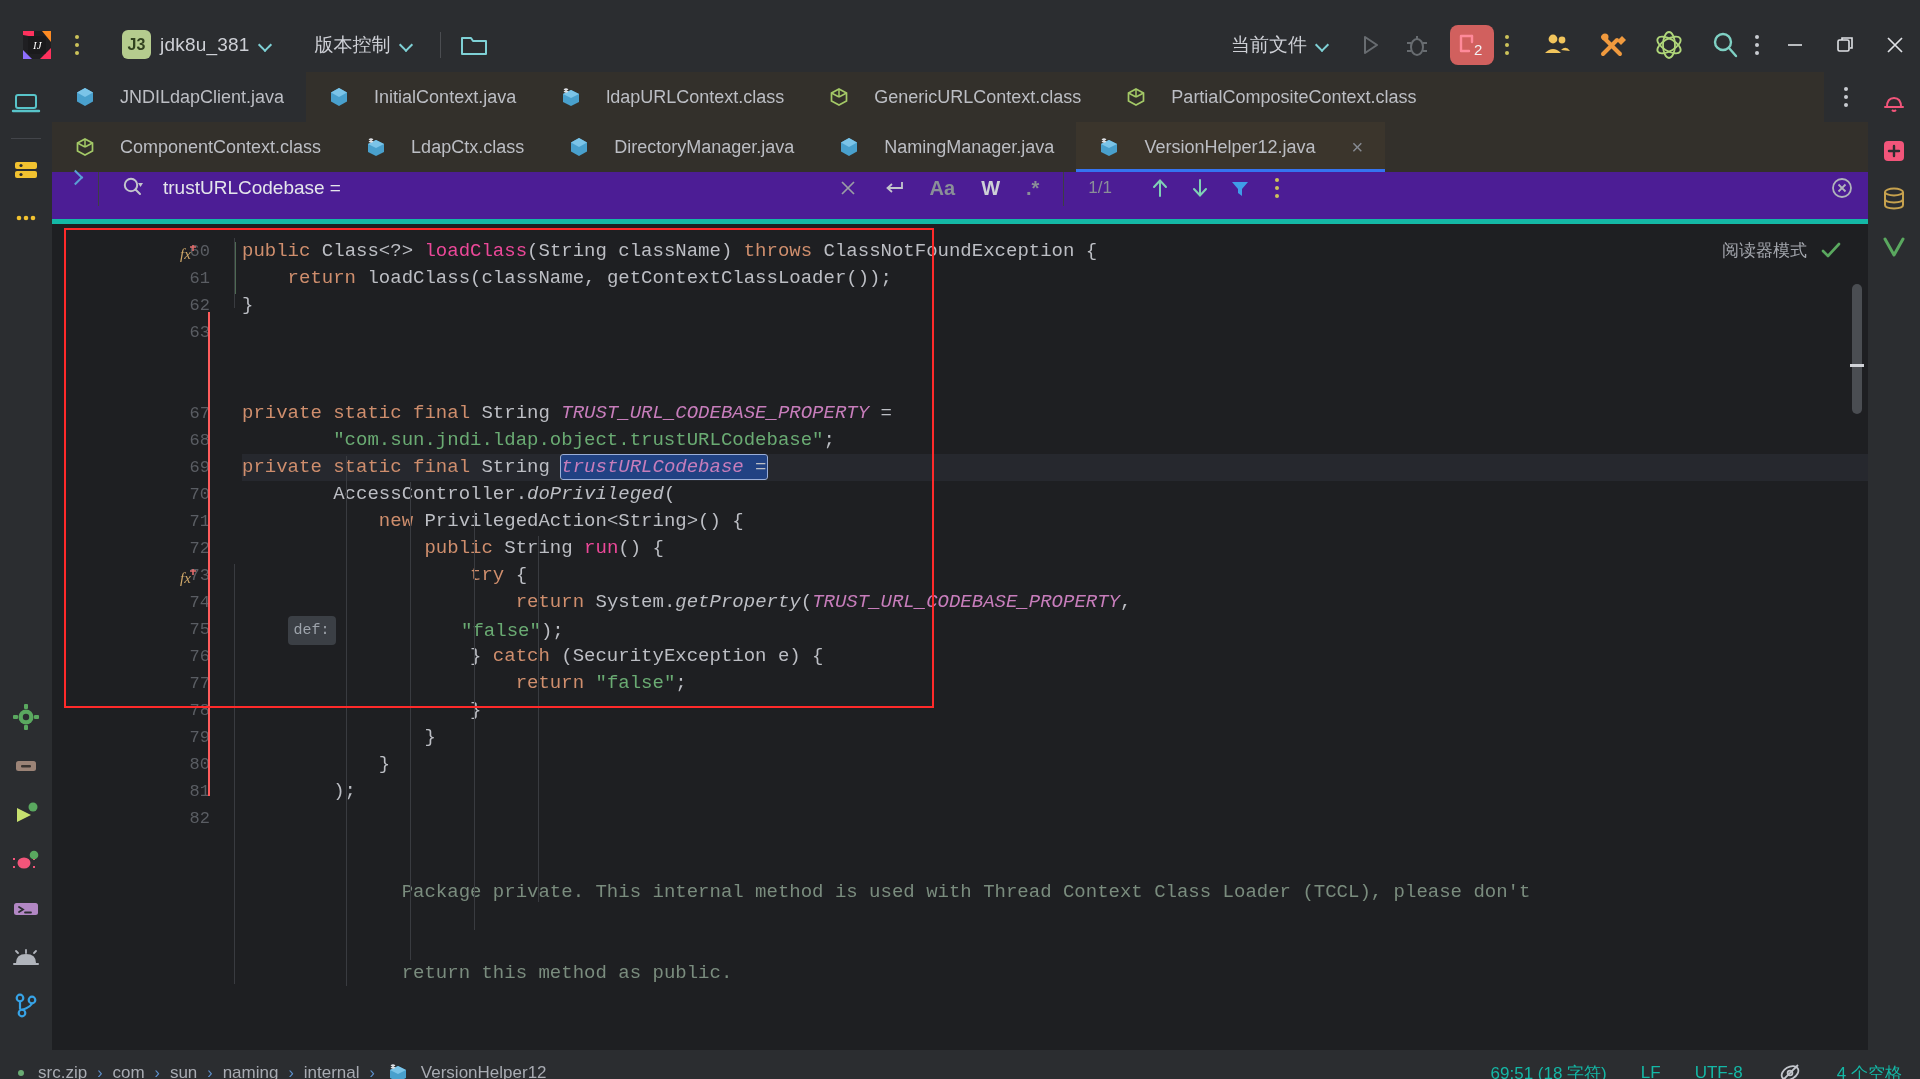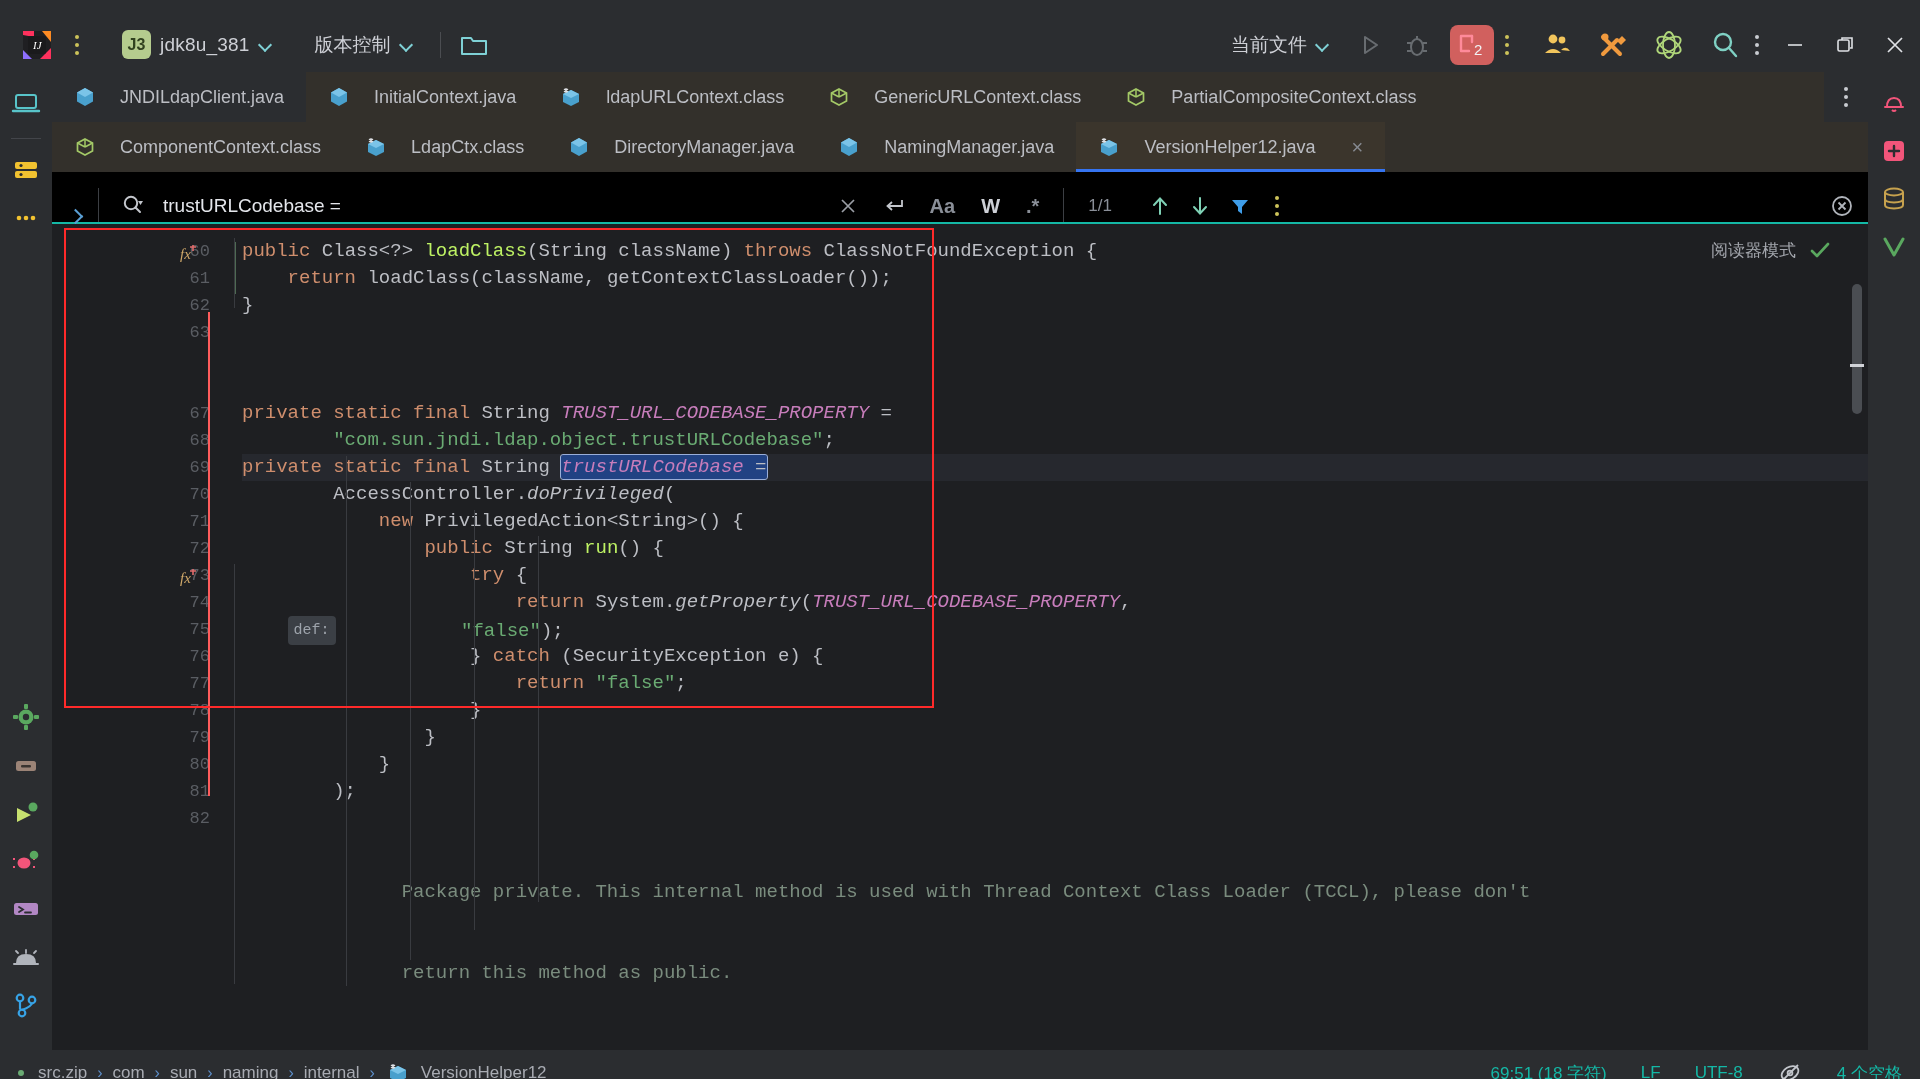--- a/index.html
+++ b/index.html
@@ -66,22 +66,22 @@
         font-size:18px;color:#bcbec4; white-space:nowrap; background:#33302b;}
   .tab.plain{ background:#2b2d30;}
   .tab.active{ background:#3b352c; position:relative;}
   .tab.active::after{content:"";position:absolute;left:0;right:0;bottom:0;height:3px;background:#3574f0;}
   .tab .tclose{ margin-left:12px; color:#868a91; font-size:20px; line-height:1;}
   .tabrow .filler{ flex:1 1 auto; background:#33302b;}
   .tabrow.r1 .filler{ background:#33302b;}
   .tabs-kebab{ width:44px; display:flex;align-items:center;justify-content:center;background:#2b2d30;cursor:pointer;}
 
   
-  .searchbar{ height:52px; background:#000000; display:flex; align-items:flex-end;
-              flex:0 0 52px; border-bottom:2px solid #14b8a6;}
+  .searchbar{ height:52px; background:#4c1d95; display:flex; align-items:flex-start;
+              flex:0 0 52px; border-bottom:5px solid #14b8a6;}
   .sb-chev{ width:46px;display:flex;align-items:center;justify-content:center;cursor:pointer;}
   .sb-chev::after{content:"";width:9px;height:9px;border-top:2px solid #5a9fd4;
     border-right:2px solid #5a9fd4;transform:rotate(45deg);}
   .sb-vsep{width:1px;height:34px;background:#3c3f44;}
   .sb-field{ flex:1 1 auto; display:flex;align-items:center; gap:14px; padding:0 18px; min-width:0;}
   .sb-text{ font-size:19px;color:#e4e6eb;}
   .sb-ic{ width:32px;height:32px;display:flex;align-items:center;justify-content:center;cursor:pointer;}
   .sb-opt{ font-size:20px;color:#8a8f98;cursor:pointer;padding:0 6px; font-weight:bold;}
   .sb-opt.bold{ color:#cdd0d6;}
   .sb-count{ font-size:17px;color:#8a8f98;padding:0 24px;}
@@ -92,36 +92,36 @@
            background:#1e1f22;}
   .gutter{ width:168px; flex:0 0 168px; background:#1e1f22; position:relative;
            font-family:"Liberation Mono", monospace;}
   .gln{ height:27px; line-height:27px; text-align:right; padding-right:10px;
         font-size:17px; color:#5a5d63; position:relative;}
   .code{ flex:1 1 auto; position:relative; font-family:"Liberation Mono", monospace;
          font-size:19px; line-height:27px; color:#bcbec4; overflow:hidden; padding-left:22px;}
   .cl{ height:27px; white-space:pre; position:relative;}
   .cl.cur{ background:#26282e;}
   .kw{color:#cf8e6d;}
-  .fn{color:#bef264;}
+  .fn{color:#ec4899;}
   .str{color:#6aab73;}
   .cst{color:#c77dbb; font-style:italic;}
   .itl{font-style:italic;}
   .doc{color:#7a8c7e;}
   .plain{color:#bcbec4;}
   .sel{ background:#214283; outline:1px solid #9aaed8; border-radius:2px; padding:1px 0;}
   .redbox{ position:absolute; border:2px solid #ff2a2a; pointer-events:none; z-index:5;}
   .indent{ position:absolute; width:1px; background:#393b40; }
   .inlay{ display:inline-block; background:#3b3f45; color:#9da3ab; font-size:15px;
           border-radius:4px; padding:1px 6px; vertical-align:middle;}
   .redbar{ position:absolute; width:2px; background:#ff5c5c;}
   .docline{ position:absolute; width:2px; background:#4e6a53;}
   .scroll-thumb{ position:absolute; right:6px; width:10px; border-radius:5px; background:#4a4d52;}
   .scroll-mark{ position:absolute; right:4px; width:14px; height:3px; background:#d1d3d8;}
-  .readerbar{ position:absolute; right:18px; top:0; width:auto; display:flex; align-items:center;
+  .readerbar{ position:absolute; right:7px; top:0; width:auto; display:flex; align-items:center;
               gap:12px; padding:14px 18px 0 0; font-size:17px; color:#a3a6ad;}
 
   
   .status{ height:46px; flex:0 0 46px; background:#2b2d30; display:flex; align-items:center;
            padding:0 18px; font-size:17px; color:#a3a6ad;}
   .crumbs{ display:flex; align-items:center; gap:10px;}
   .crumb{ cursor:pointer; color:#a8abb2;}
   .crumb.first{ color:#a8abb2;}
   .csep{ color:#5d8ec9; font-size:16px;}
   .dotgreen{ width:6px;height:6px;border-radius:50%;background:#6aab73;margin-right:4px;}

